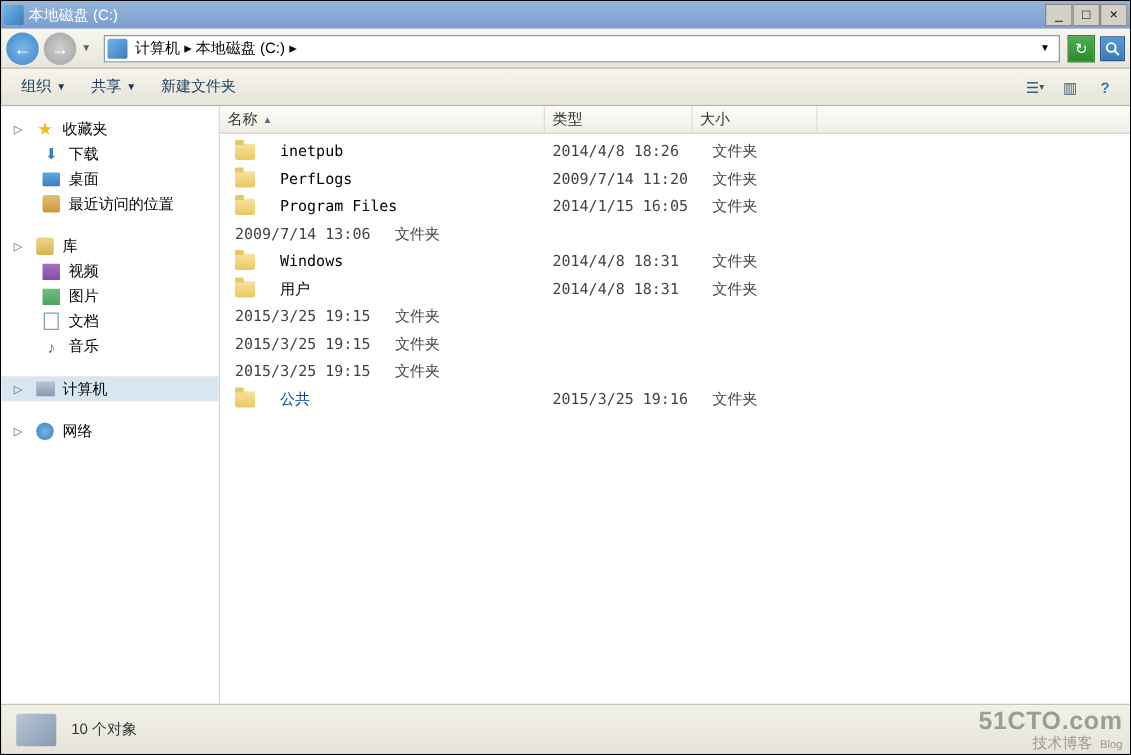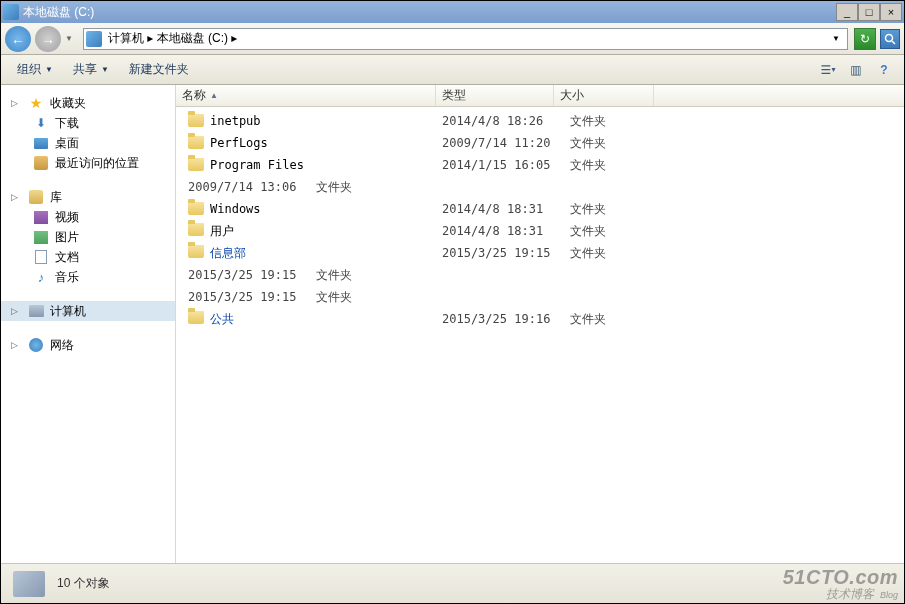--- a/index.html
+++ b/index.html
@@ -64,33 +64,33 @@
     .col-headers { height: 22px; background: linear-gradient(#fdfdfb,#f0eee4); border-bottom: 1px solid #d0cec0; display: flex; align-items: center; }
     .col-h { height: 100%; border-right: 1px solid #e0ded4; padding: 0 6px; display: flex; align-items: center; font-size: 12px; color: #333; gap: 4px; }
     .col-name { width: 260px; }
     .col-date { width: 128px; }
     .col-type { width: 118px; }
     .col-size { width: 100px; }
     .sort-arr { font-size: 8px; color: #5a7090; }
     .rows { flex: 1; padding-top: 3px; overflow-y: auto; }
     .row { display: flex; align-items: center; height: 22px; padding-left: 6px; }
     .cell { padding: 0 6px; font-size: 12px; white-space: nowrap; }
-    .cell-name { width: 254px; display: flex; align-items: flex-start; gap: 6px; }
+    .cell-name { width: 254px; display: flex; align-items: center; gap: 20px; }
     .cell-date { width: 128px; color: #444; font-family: "SimSun", monospace; }
     .cell-type { width: 118px; color: #444; }
     .folder-ico { width: 16px; height: 13px; background: linear-gradient(#f7e3a0,#e8c860); border-radius: 1px 1px 2px 2px; position: relative; }
     .folder-ico::before { content:''; position:absolute; top:-3px; left:0; width:7px; height:4px; background:#e8c860; border-radius:1px 1px 0 0; }
     .cell-name span.link { color: #0645ad; }
     .cell-name span.txt { color: #000; font-family: "SimSun", monospace; }
     
     
     .statusbar { height: 40px; background: linear-gradient(#f2f1e8,#e6e4d8); border-top: 1px solid #c8c6b8; display: flex; align-items: center; padding: 0 12px; gap: 12px; position: relative; }
     .status-icon { width: 32px; height: 26px; background: linear-gradient(135deg,#b8c8d8,#8898b0); border-radius: 2px; }
     .status-text { font-size: 12px; color: #333; }
-    .watermark { position: absolute; right: 6px; bottom: 2px; text-align: right; color: rgba(90,90,90,0.55); font-family: Arial; line-height: 1.1; font-style: italic; }
+    .watermark { position: absolute; right: 6px; bottom: 2px; text-align: right; color: rgba(90,90,90,0.55); font-family: Arial; line-height: 1.1; }
     .wm-top { font-size: 20px; font-weight: bold; letter-spacing: 0.5px; }
     .wm-bot { font-size: 12px; }
     .wm-bot .blog { font-size: 9px; margin-left: 6px; }
   </style>
 </head>
 <body>
 
 <div class="window">
 
   <div class="titlebar">
@@ -284,24 +284,20 @@
           </div>
           <div class="row">
             <div class="cell cell-name">
               <span class="folder-ico"></span>
               <span class="txt">用户</span>
             </div>
             <div class="cell cell-date">2014/4/8 18:31</div>
             <div class="cell cell-type">文件夹</div>
           </div>
           <div class="row">
-            <div class="cell cell-name">
-              <span class="folder-ico"></span>
-              <span class="link">信息部</span>
-            </div>
             <div class="cell cell-date">2015/3/25 19:15</div>
             <div class="cell cell-type">文件夹</div>
           </div>
           <div class="row">
             <div class="cell cell-date">2015/3/25 19:15</div>
             <div class="cell cell-type">文件夹</div>
           </div>
           <div class="row">
             <div class="cell cell-date">2015/3/25 19:15</div>
             <div class="cell cell-type">文件夹</div>

